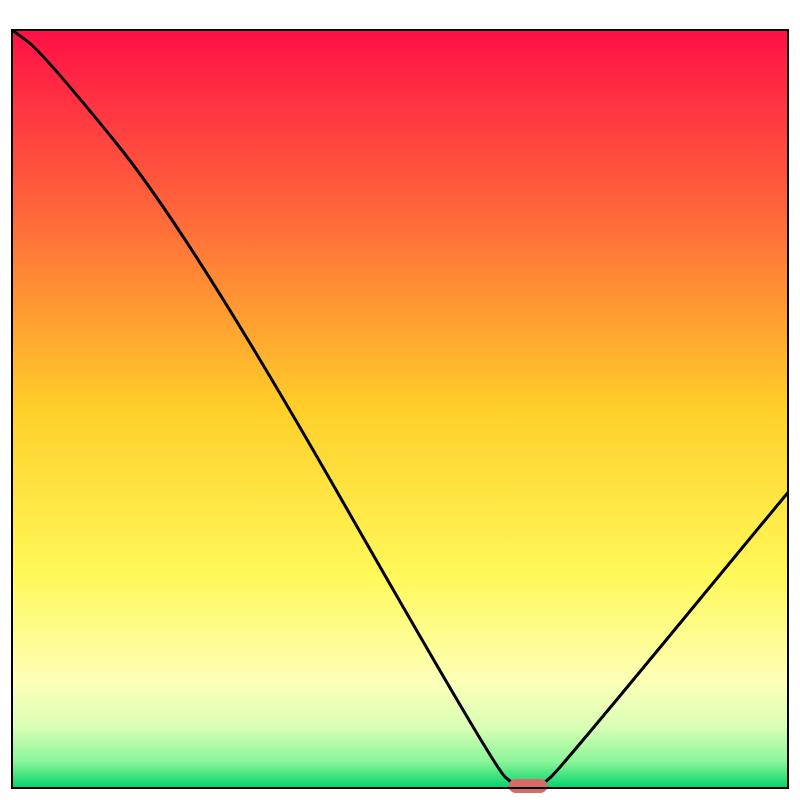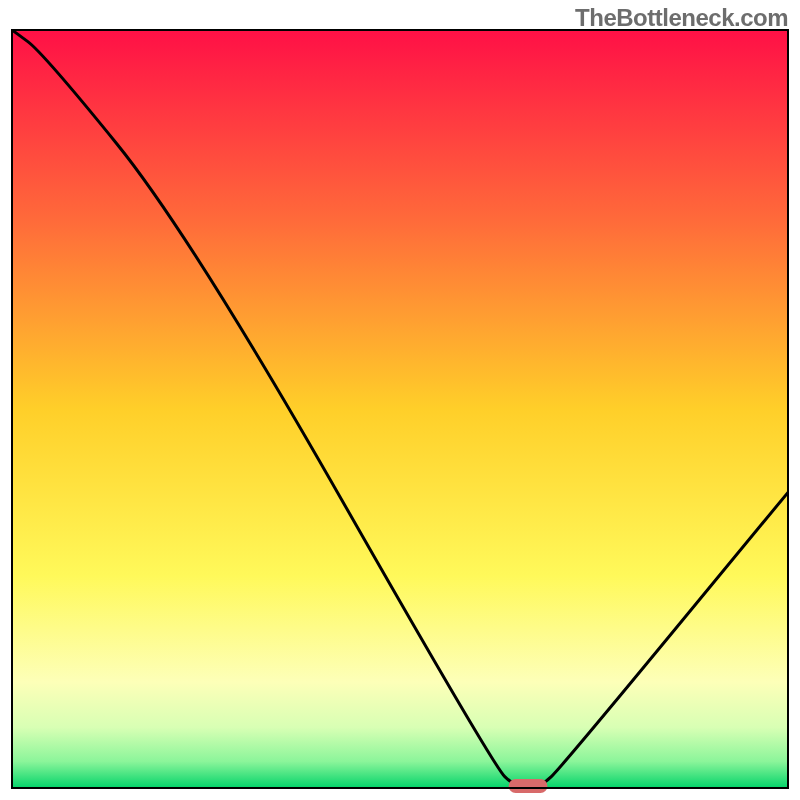--- a/index.html
+++ b/index.html
@@ -53,14 +53,13 @@
 
     <rect x="12" y="30" width="776" height="758" fill="url(#bg-grad)"></rect>
 
     <path id="curve-path" clip-path="url(#plot-clip)" fill="none" stroke="#000000" stroke-width="3" stroke-linejoin="round" d="M 12 30 Q 12 30 27.52 41.370000000000005 Q 43.04 52.74000000000001 116.76 143.7 Q 190.48000000000002 234.65999999999997 341.8 499.96 Q 493.12 765.26 504.76000000000005 776.63 Q 516.4000000000001 788 528.0400000000001 788 Q 539.6800000000001 788 551.3199999999999 776.63 Q 562.9599999999999 765.26 675.48 628.8199999999999 L 788 492.38"></path>
 
     <rect id="marker-pill" x="508.64" y="779" width="38.799999999999955" height="14" rx="7" ry="7" fill="#d86a6a"></rect>
 
     <path d="M12 30 H788 V788 H12 Z" fill="none" stroke="#000000" stroke-width="2"></path>
   </svg>
 
-  <div class="watermark">TheBottleneck.com</div>
 </div>
 
 </body></html>

